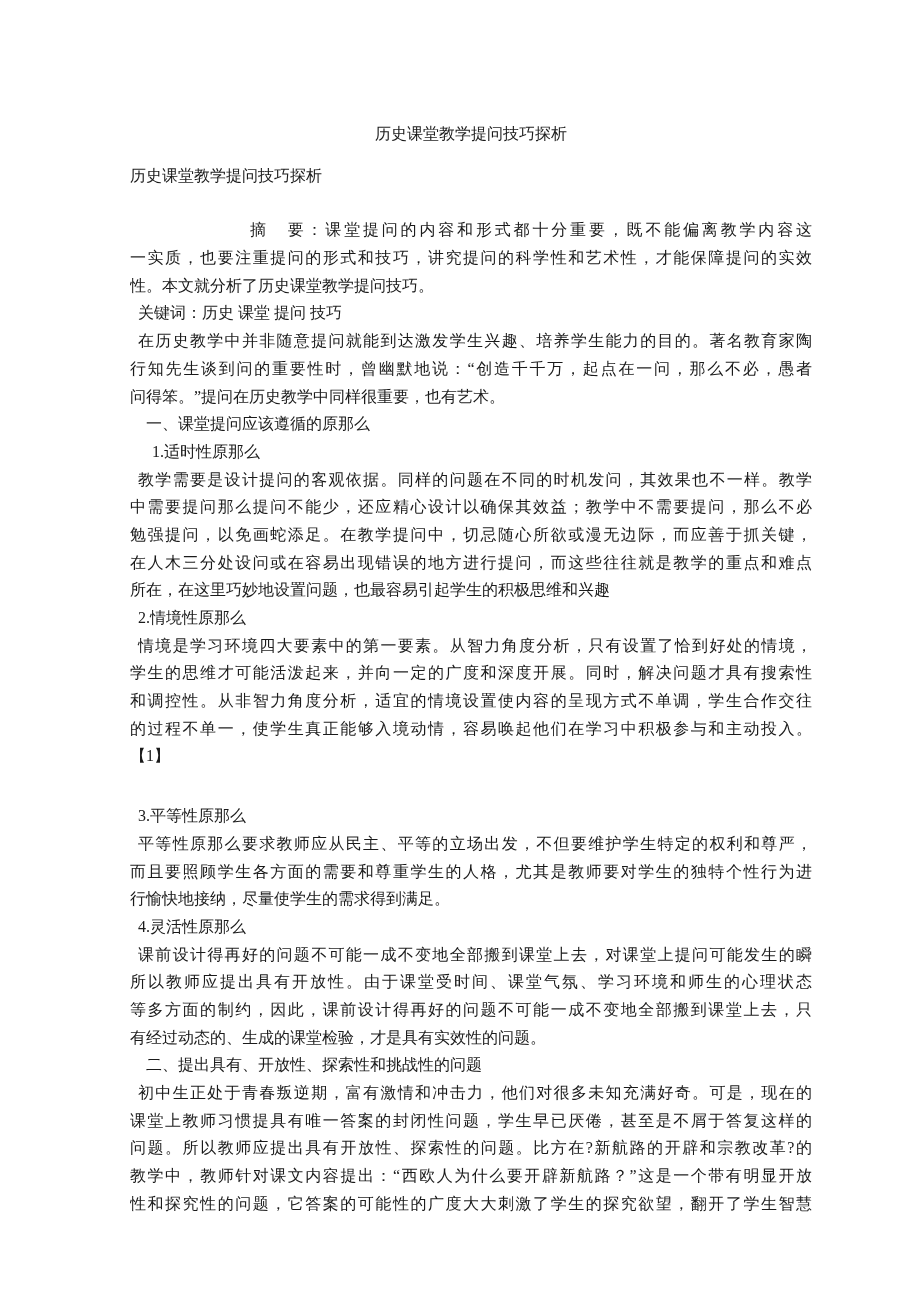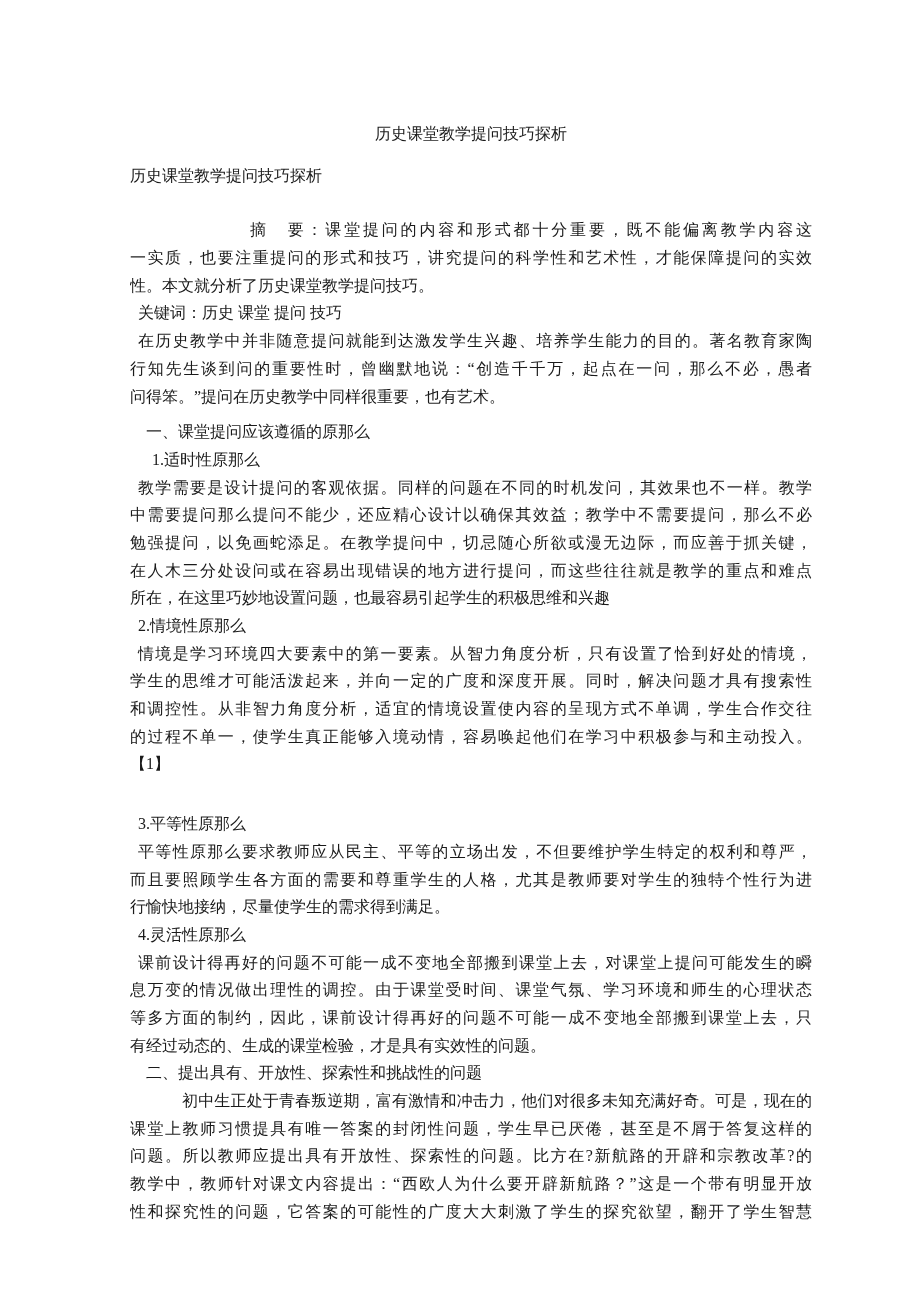--- a/index.html
+++ b/index.html
@@ -60,21 +60,21 @@
       </div>
       <div class="para">
         <div class="line" style="text-indent: 8px;">关键词：历史 课堂 提问 技巧</div>
       </div>
       <div class="para">
         <div class="line stretch" style="text-indent: 8px;">在历史教学中并非随意提问就能到达激发学生兴趣、培养学生能力的目的。著名教育家陶</div>
         <div class="line stretch">行知先生谈到问的重要性时，曾幽默地说：“创造千千万，起点在一问，那么不必，愚者</div>
         <div class="line">问得笨。”提问在历史教学中同样很重要，也有艺术。</div>
       </div>
       <div class="para">
-        <div class="line" style="text-indent: 16px; margin-top: 8px;">一、课堂提问应该遵循的原那么</div>
+        <div class="line" style="text-indent: 16px;">一、课堂提问应该遵循的原那么</div>
       </div>
       <div class="para">
         <div class="line" style="text-indent: 8px; margin-left: 14px;">1.适时性原那么</div>
       </div>
       <div class="para">
         <div class="line stretch" style="text-indent: 8px;">教学需要是设计提问的客观依据。同样的问题在不同的时机发问，其效果也不一样。教学</div>
         <div class="line stretch">中需要提问那么提问不能少，还应精心设计以确保其效益；教学中不需要提问，那么不必</div>
         <div class="line stretch">勉强提问，以免画蛇添足。在教学提问中，切忌随心所欲或漫无边际，而应善于抓关键，</div>
         <div class="line stretch">在人木三分处设问或在容易出现错误的地方进行提问，而这些往往就是教学的重点和难点</div>
         <div class="line">所在，在这里巧妙地设置问题，也最容易引起学生的积极思维和兴趣</div>
@@ -95,28 +95,28 @@
       <div class="para">
         <div class="line stretch" style="text-indent: 8px;">平等性原那么要求教师应从民主、平等的立场出发，不但要维护学生特定的权利和尊严，</div>
         <div class="line stretch">而且要照顾学生各方面的需要和尊重学生的人格，尤其是教师要对学生的独特个性行为进</div>
         <div class="line">行愉快地接纳，尽量使学生的需求得到满足。</div>
       </div>
       <div class="para">
         <div class="line" style="text-indent: 8px;">4.灵活性原那么</div>
       </div>
       <div class="para">
         <div class="line stretch" style="text-indent: 8px;">课前设计得再好的问题不可能一成不变地全部搬到课堂上去，对课堂上提问可能发生的瞬</div>
-        <div class="line stretch">息万变的情况做出理性的调控。由于课堂受时间、课堂气氛、学习环境和师生的心理状态</div>
+        <div class="line stretch">所以教师应提出具有开放性。由于课堂受时间、课堂气氛、学习环境和师生的心理状态</div>
         <div class="line stretch">等多方面的制约，因此，课前设计得再好的问题不可能一成不变地全部搬到课堂上去，只</div>
         <div class="line">有经过动态的、生成的课堂检验，才是具有实效性的问题。</div>
       </div>
       <div class="para">
         <div class="line" style="text-indent: 16px;">二、提出具有、开放性、探索性和挑战性的问题</div>
       </div>
       <div class="para">
-        <div class="line stretch" style="text-indent: 8px; margin-left: 44px;">初中生正处于青春叛逆期，富有激情和冲击力，他们对很多未知充满好奇。可是，现在的</div>
+        <div class="line stretch" style="text-indent: 8px;">初中生正处于青春叛逆期，富有激情和冲击力，他们对很多未知充满好奇。可是，现在的</div>
         <div class="line stretch">课堂上教师习惯提具有唯一答案的封闭性问题，学生早已厌倦，甚至是不屑于答复这样的</div>
         <div class="line stretch">问题。所以教师应提出具有开放性、探索性的问题。比方在?新航路的开辟和宗教改革?的</div>
         <div class="line stretch">教学中，教师针对课文内容提出：“西欧人为什么要开辟新航路？”这是一个带有明显开放</div>
         <div class="line stretch">性和探究性的问题，它答案的可能性的广度大大刺激了学生的探究欲望，翻开了学生智慧</div>
       </div>
     </div>
 </div>
 
 </body></html>

